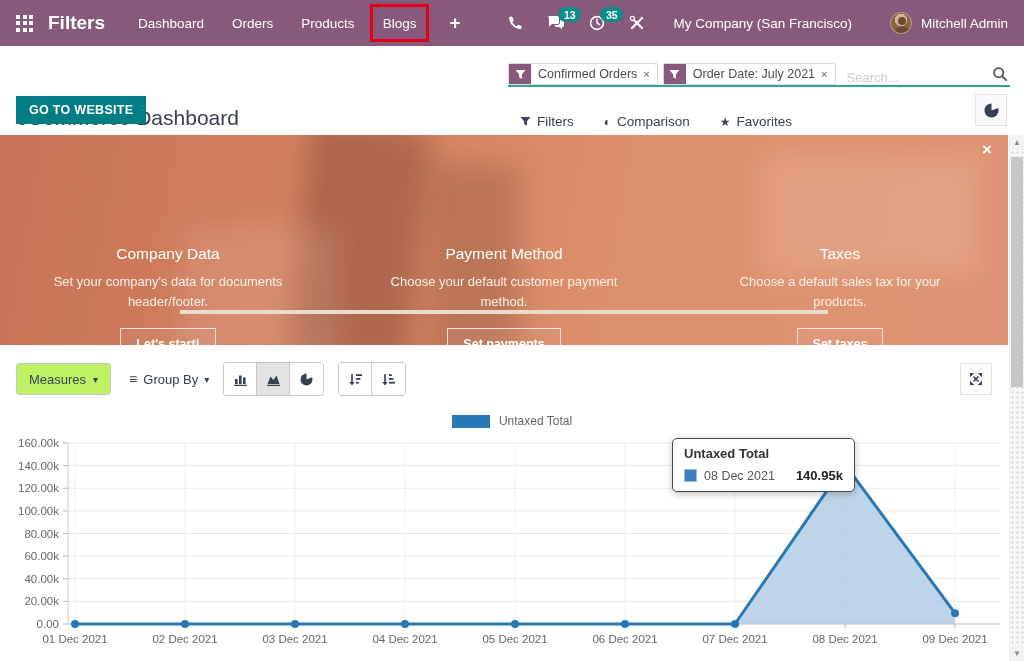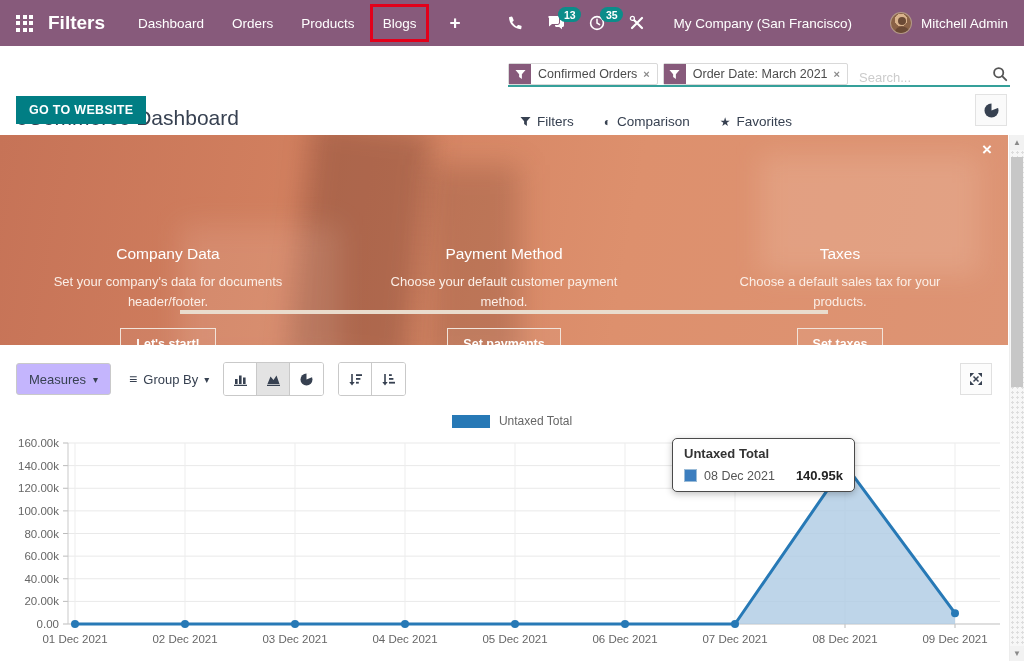--- a/index.html
+++ b/index.html
@@ -80,21 +80,21 @@
                max-width:240px; }
   .step-btn { margin-top:16px; background:rgba(255,255,255,.05); border:1px solid #f2e3d9;
               color:#fff; font-weight:bold; font-size:12.5px; padding:8px 15px;
               cursor:pointer; font-family:inherit; }
   .steps { padding-top:110px; } 
   .step-title { margin-top:0; }
   .step-inner { position:relative; top:0; }
 
   
   .chart-toolbar { display:flex; align-items:center; height:34px; margin:17px 16px 0; }
-  .measures-btn { height:32px; border:1px solid #c9c9c9; border-radius:3px; background:#c4b5fd;
+  .measures-btn { height:32px; border:1px solid #c9c9c9; border-radius:3px; background:#bef264;
                   font-size:13px; color:#374151; display:flex; align-items:center; gap:7px;
                   padding:0 12px; cursor:pointer; font-family:inherit; }
   .caret { font-size:10px; color:#374151; }
   .groupby-btn { margin-left:18px; display:flex; align-items:center; gap:6px; background:none;
                  border:none; font-size:13px; color:#374151; cursor:pointer; font-family:inherit; }
   .btn-group { margin-left:14px; display:flex; border:1px solid #c9c9c9; border-radius:3px;
                overflow:hidden; }
   .gbtn { width:33px; height:32px; background:#fff; border:none; border-right:1px solid #c9c9c9;
           display:flex; align-items:center; justify-content:center; cursor:pointer; }
   .btn-group .gbtn:last-child { border-right:none; }
@@ -210,21 +210,21 @@
         <span class="facet-x">×</span>
       </div>
     </div>
     <div class="facet">
       <div class="facet-icon">
         <svg width="11" height="11" viewBox="0 0 12 12">
             <path fill="#fff" d="M0.5 1h11L7.5 5.8V11L4.5 8.8V5.8z"></path>
           </svg>
       </div>
       <div class="facet-body">
-        <span>Order Date: March 2021</span>
+        <span>Order Date: July 2021</span>
         <span class="facet-x">×</span>
       </div>
     </div>
     <input class="search-input" placeholder="Search..." style="">
     <button class="mag-btn">
       <svg width="16" height="16" viewBox="0 0 16 16">
           <circle cx="6.7" cy="6.7" r="4.6" fill="none" stroke="#555" stroke-width="1.8"></circle>
           <path d="M10.2 10.2l4 4" stroke="#555" stroke-width="1.9" stroke-linecap="round"></path>
         </svg>
     </button>

